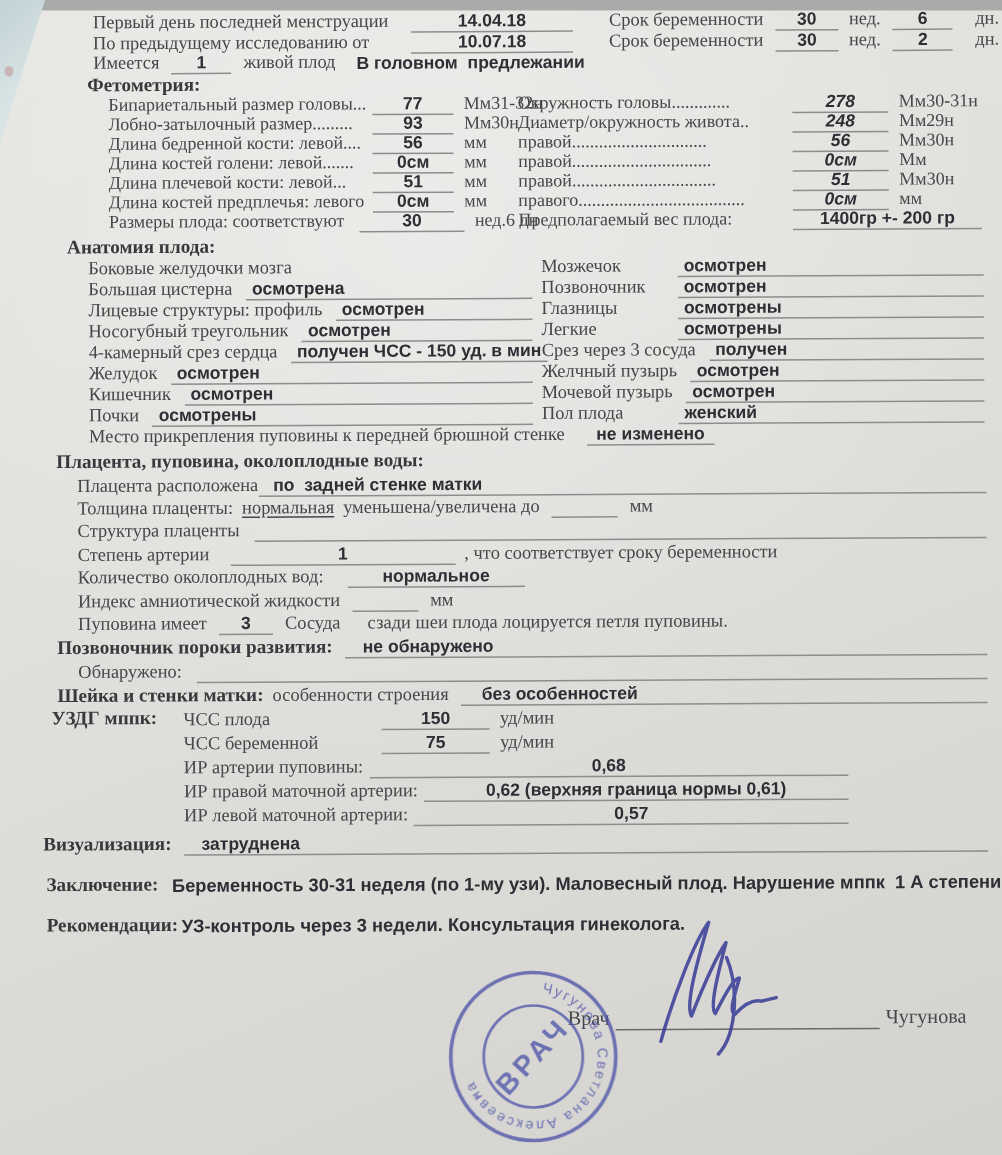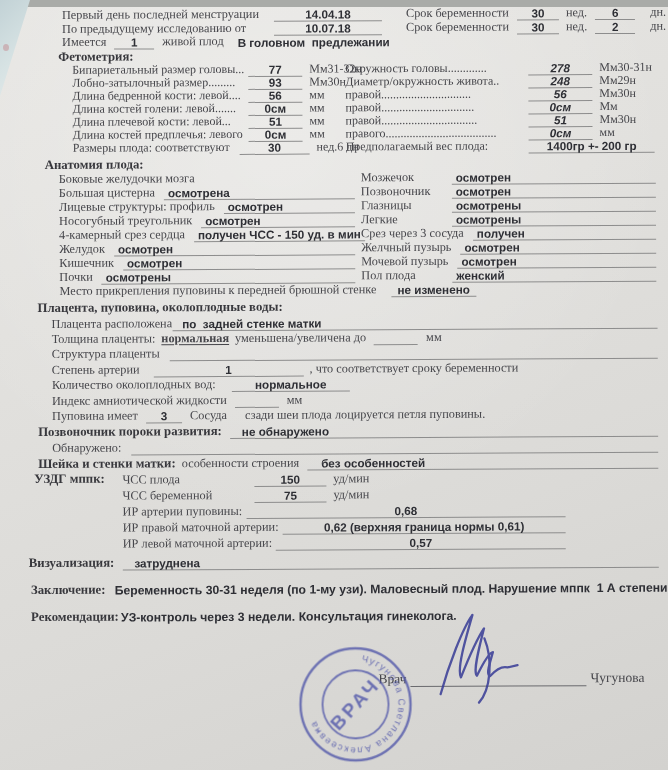--- a/index.html
+++ b/index.html
@@ -64,21 +64,21 @@
   .al-label { margin-right:9px; }
   .anat-right { position:absolute; left:360px; right:13px; bottom:0; display:flex; align-items:flex-end; }
   .ar-label { margin-right:9px; min-width:82px; display:inline-block; }
   .vcell { padding:0 4px; }
   .cord .ln { height:14px; padding-left:58px; }
   .cord-val { margin-left:15px; padding:0 6px; }
 
   
   .plac-title { padding-left:36px; height:15px; margin-top:2px; }
   .plac .ln { height:15.4px; padding-left:50px; padding-right:12px; }
-  .ser-u { text-decoration:underline; text-underline-offset:2px;font-weight:bold; }
+  .ser-u { text-decoration:underline; text-underline-offset:2px; }
   .gap6 { margin-left:6px; } .gap10 { margin-left:10px; }
   .cell-mm { width:44px; margin:0 8px; }
   .cell-mat { width:150px; margin-left:14px; }
   .cell-amn { width:118px; margin-left:16px; }
   .cell-3 { width:36px; margin:0 8px; }
   .cord-note { margin-left:18px; }
 
   
   .tail .ln { height:16px; padding-left:36px; padding-right:12px; }
   .tail .ln.indent { padding-left:50px; }

